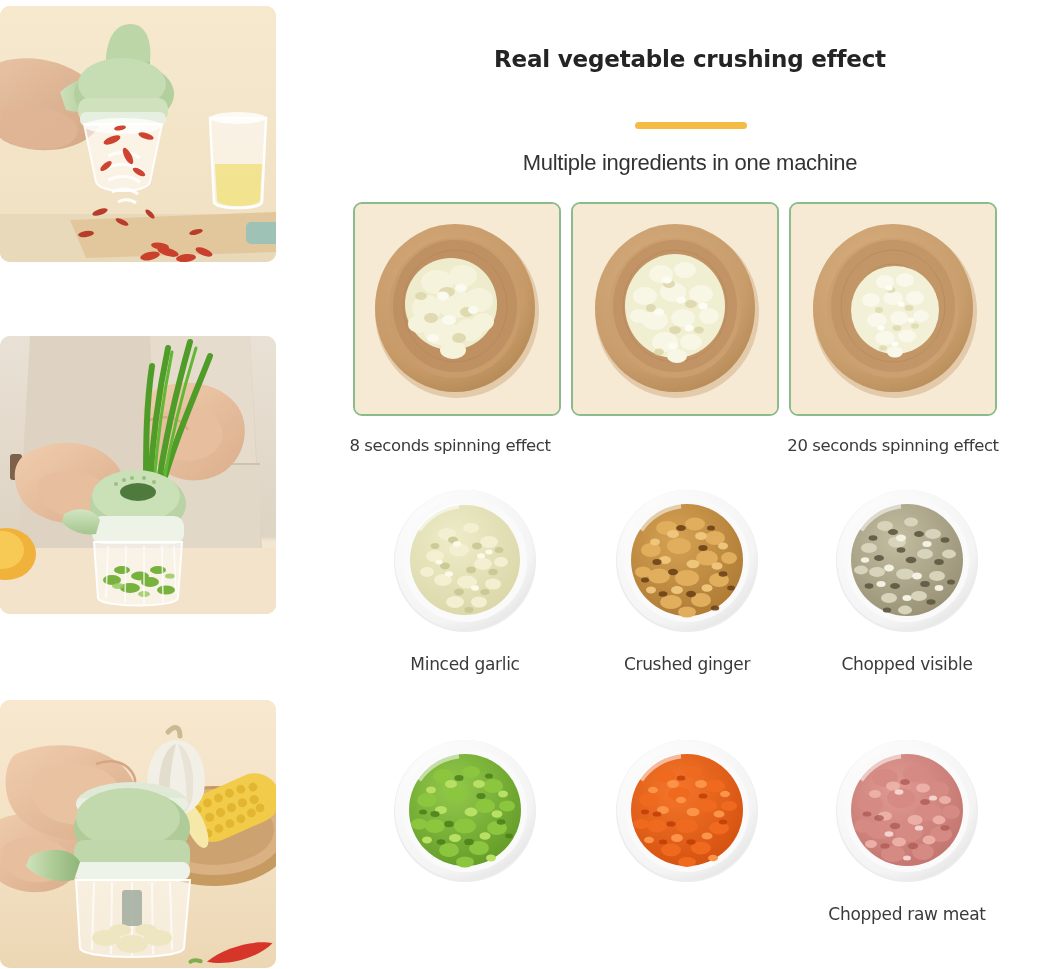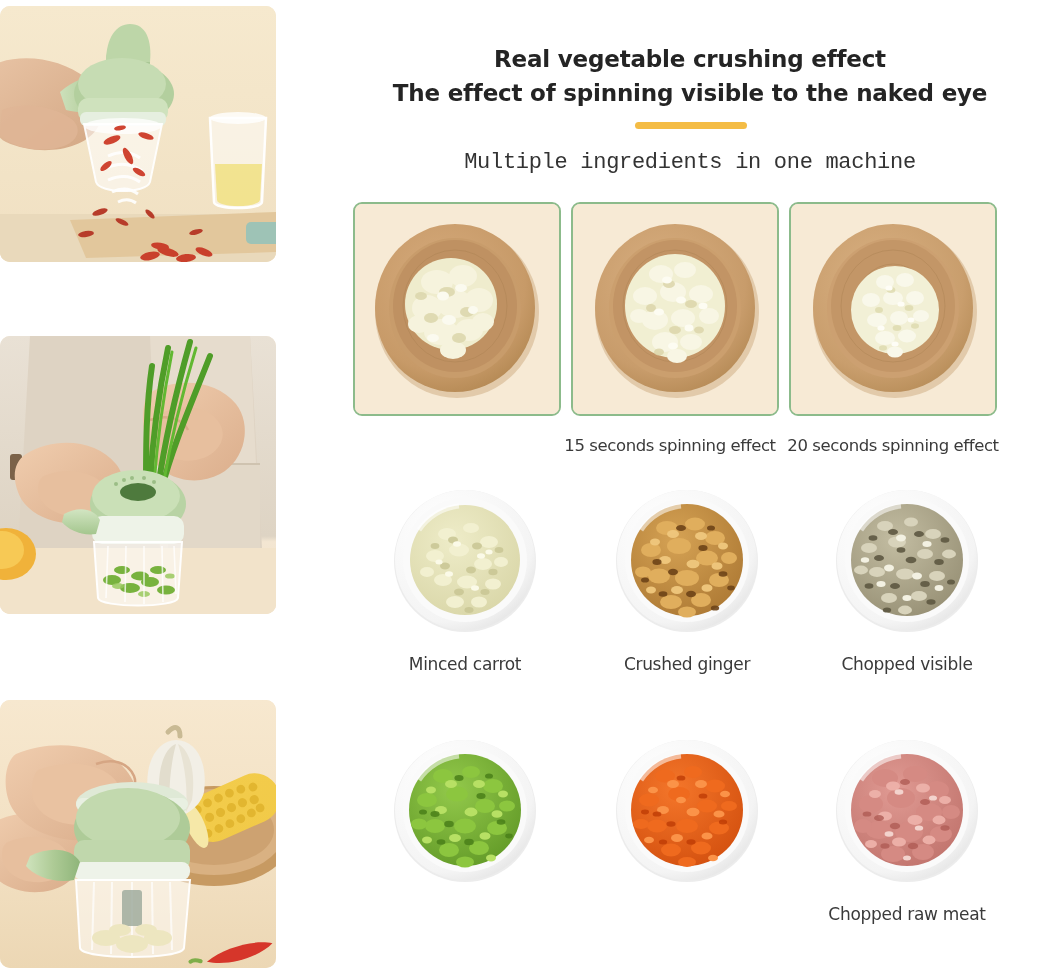--- a/index.html
+++ b/index.html
@@ -50,21 +50,21 @@
     top: 122px;
     width: 112px;
     height: 7px;
     border-radius: 4px;
     background: #f4bc45;
   }
   .subhead {
     position: absolute;
     left: 0; top: 150px; width: 700px;
     text-align: center;
-    font-family: Liberation Mono, monospace;
+    font-family: Liberation Sans, sans-serif;
     font-size: 22px;
     color: #333333;
     letter-spacing: -0.3px;
   }
 
   
   .spin-row { position: absolute; left: 13px; top: 202px; width: 690px; height: 214px; }
   .spin-cell {
     position: absolute;
     top: 0;
@@ -382,21 +382,20 @@
           <path d="M200 252 q-6 -4 -10 -2" stroke="#7fae4a" stroke-width="4" fill="none" stroke-linecap="round"></path>
         </g>
       </svg>
     </div>
   </div>
 
   <div class="content">
 
     <div class="headline-block">
       <div class="headline">Real vegetable crushing effect</div>
-      <div class="headline">The effect of spinning visible to the naked eye</div>
     </div>
 
     <div class="divider"></div>
 
     <div class="subhead">Multiple ingredients in one machine</div>
 
     <div class="spin-row">
 
       <div class="spin-cell c0">
         <svg viewBox="0 0 204 210" preserveAspectRatio="xMidYMid slice">
@@ -549,21 +548,21 @@
               <ellipse cx="110" cy="100" rx="3.6" ry="2.6"></ellipse>
             <ellipse cx="90" cy="124" rx="3.6" ry="2.6"></ellipse>
               <ellipse cx="120" cy="116" rx="3.4" ry="2.4"></ellipse>
             <ellipse cx="104" cy="140" rx="3.6" ry="2.5"></ellipse>
           </g>
         </svg>
       </div>
     </div>
 
     <div class="spin-labels">
-      <div class="spin-label c1">15 seconds spinning effect</div>
+      <div class="spin-label c0">8 seconds spinning effect</div>
       <div class="spin-label c2">20 seconds spinning effect</div>
     </div>
 
     <div class="bowl-grid">
 
       <div class="bowl-row">
 
         <div class="bowl-cell k0">
           <div class="bowl-wrap">
             <div class="bowl">
@@ -615,21 +614,21 @@
                     <ellipse cx="92" cy="72" rx="4" ry="2.8"></ellipse>
                   <ellipse cx="60" cy="90" rx="4" ry="2.8"></ellipse>
                     <ellipse cx="86" cy="104" rx="4" ry="2.8"></ellipse>
                   <ellipse cx="50" cy="78" rx="3.6" ry="2.5"></ellipse>
                     <ellipse cx="100" cy="68" rx="3.6" ry="2.5"></ellipse>
                 </g>
                 <path d="M30 46 A55 55 0 0 1 70 22" stroke="#ffffff" stroke-width="5" fill="none" opacity="0.55"></path>
               </svg>
             </div>
           </div>
-          <div class="bowl-label">Minced carrot</div>
+          <div class="bowl-label">Minced garlic</div>
         </div>
 
         <div class="bowl-cell k1">
           <div class="bowl-wrap">
             <div class="bowl">
               <svg viewBox="0 0 152 152">
                 <defs>
                   <radialGradient id="rim2" cx="0.35" cy="0.3" r="0.8">
                     <stop offset="0" stop-color="#ffffff"></stop>
                       <stop offset="0.8" stop-color="#f4f4f4"></stop>

